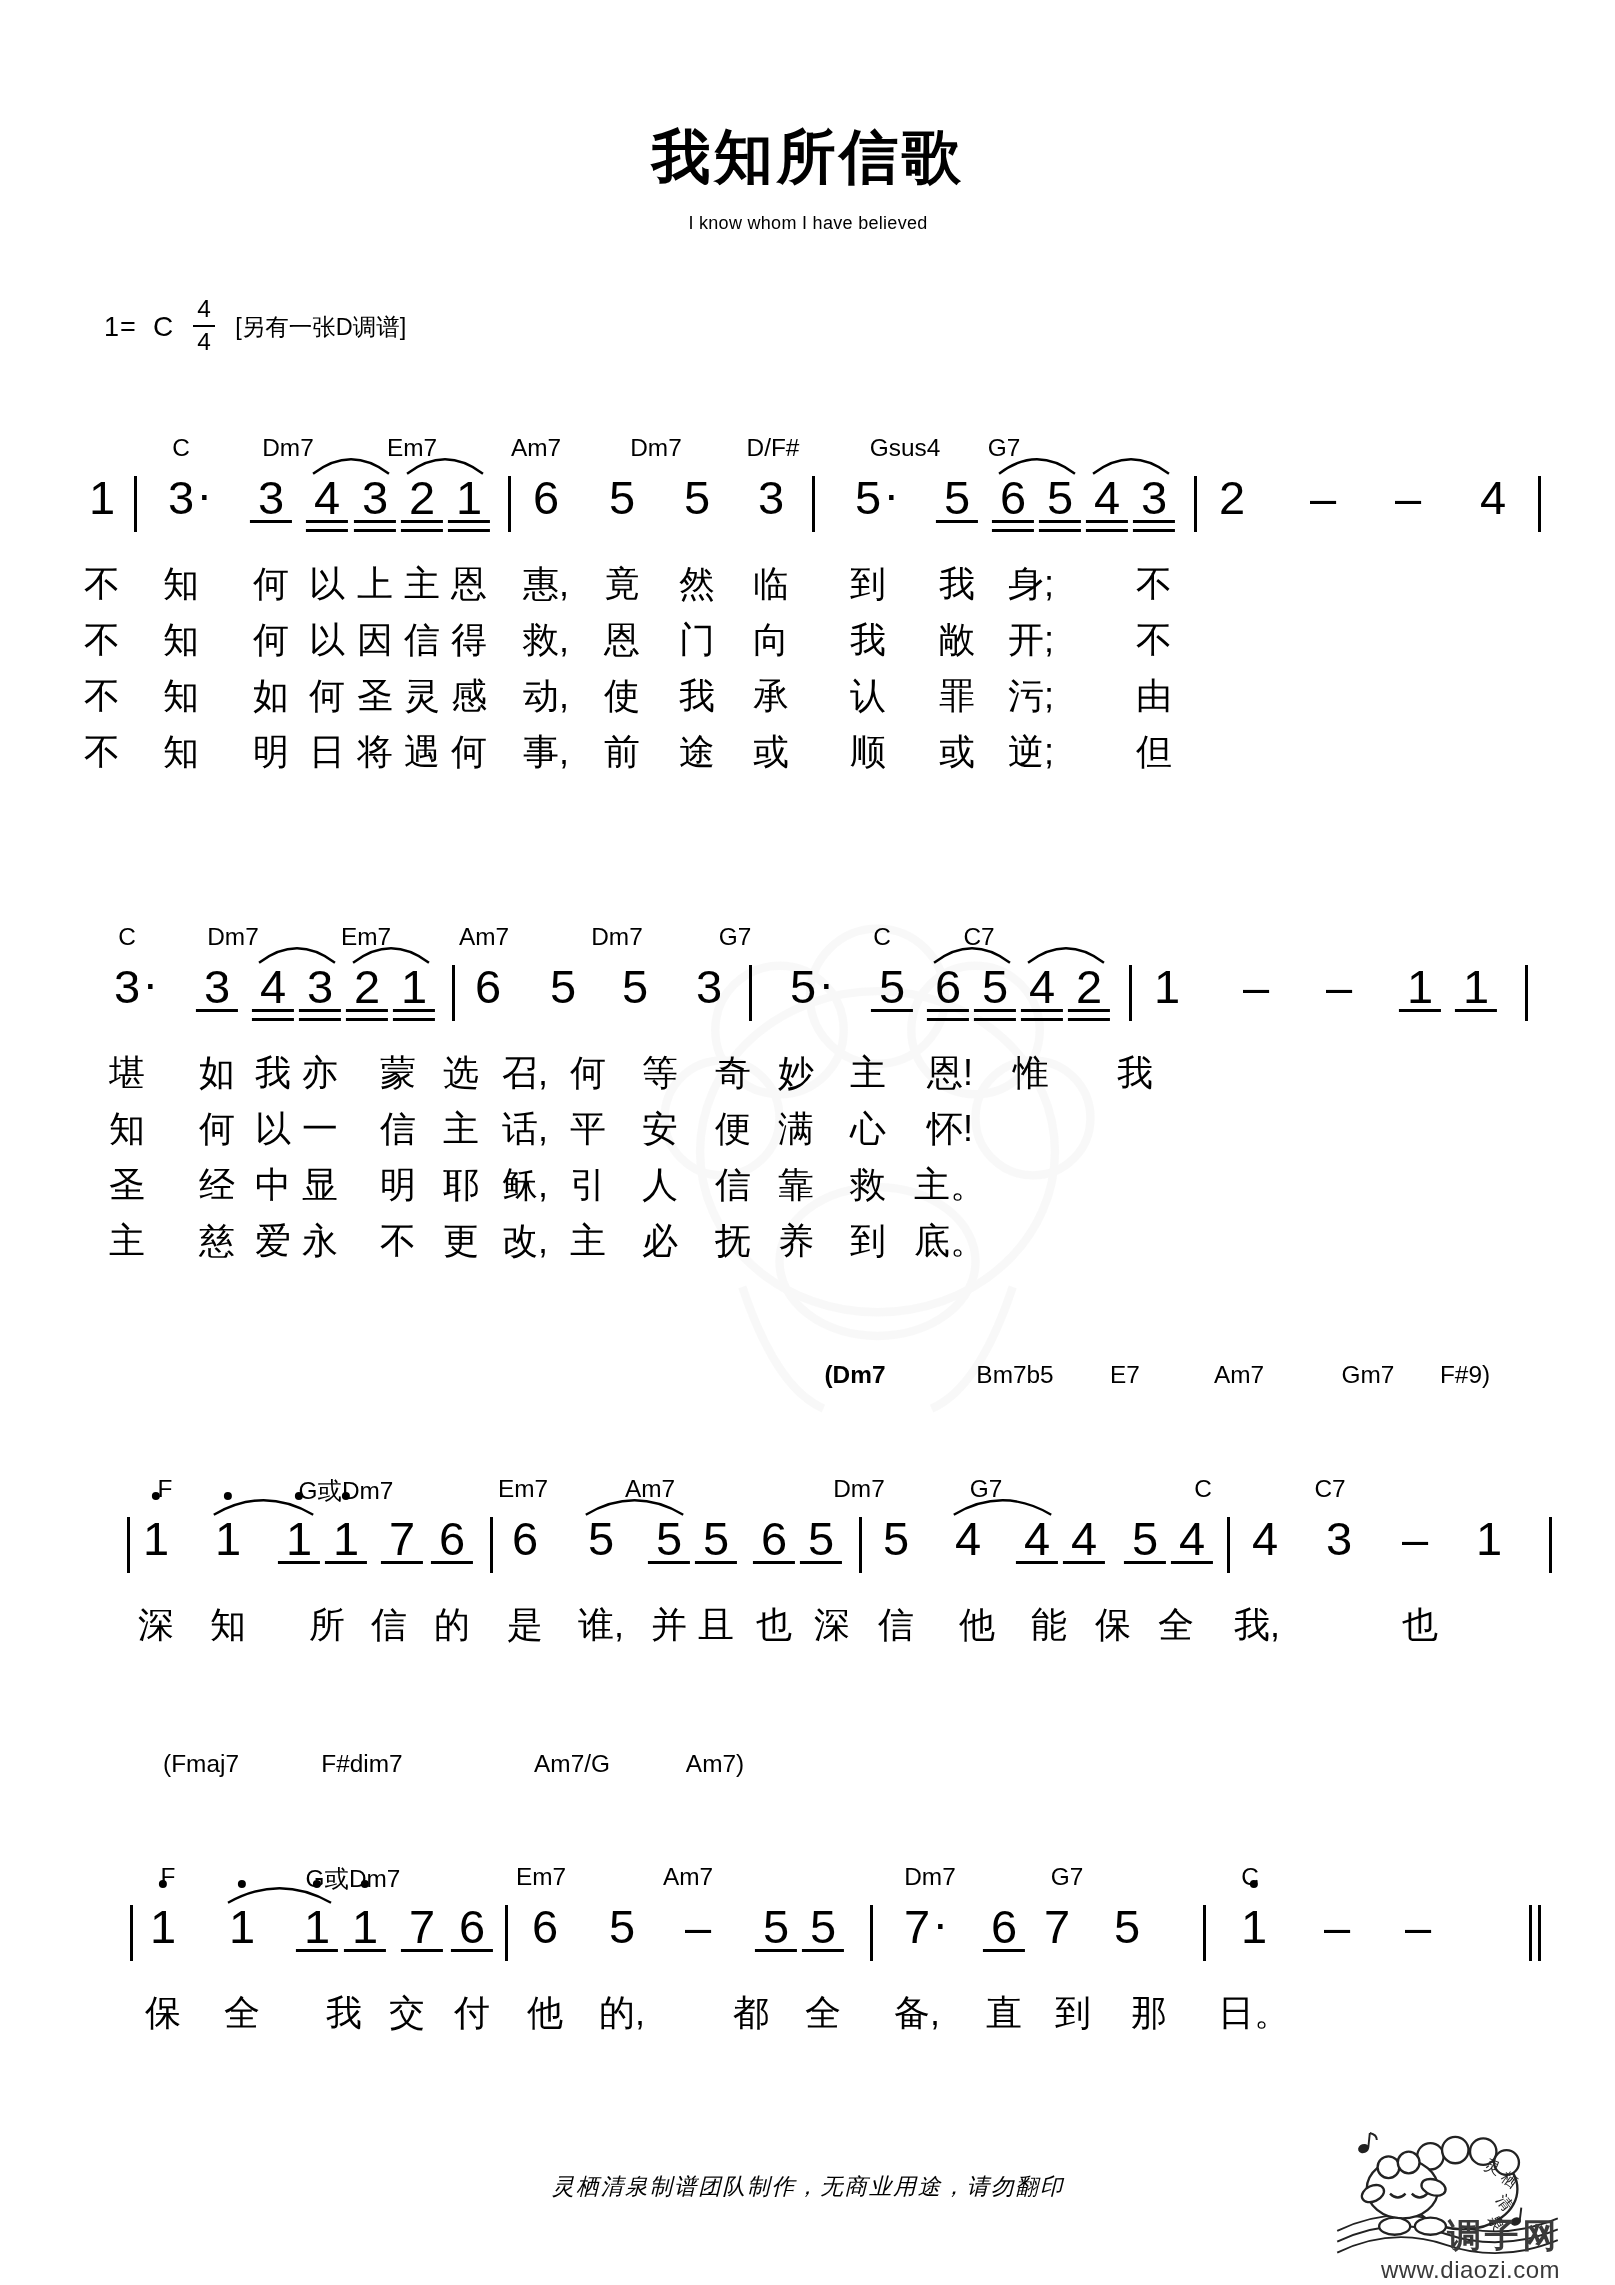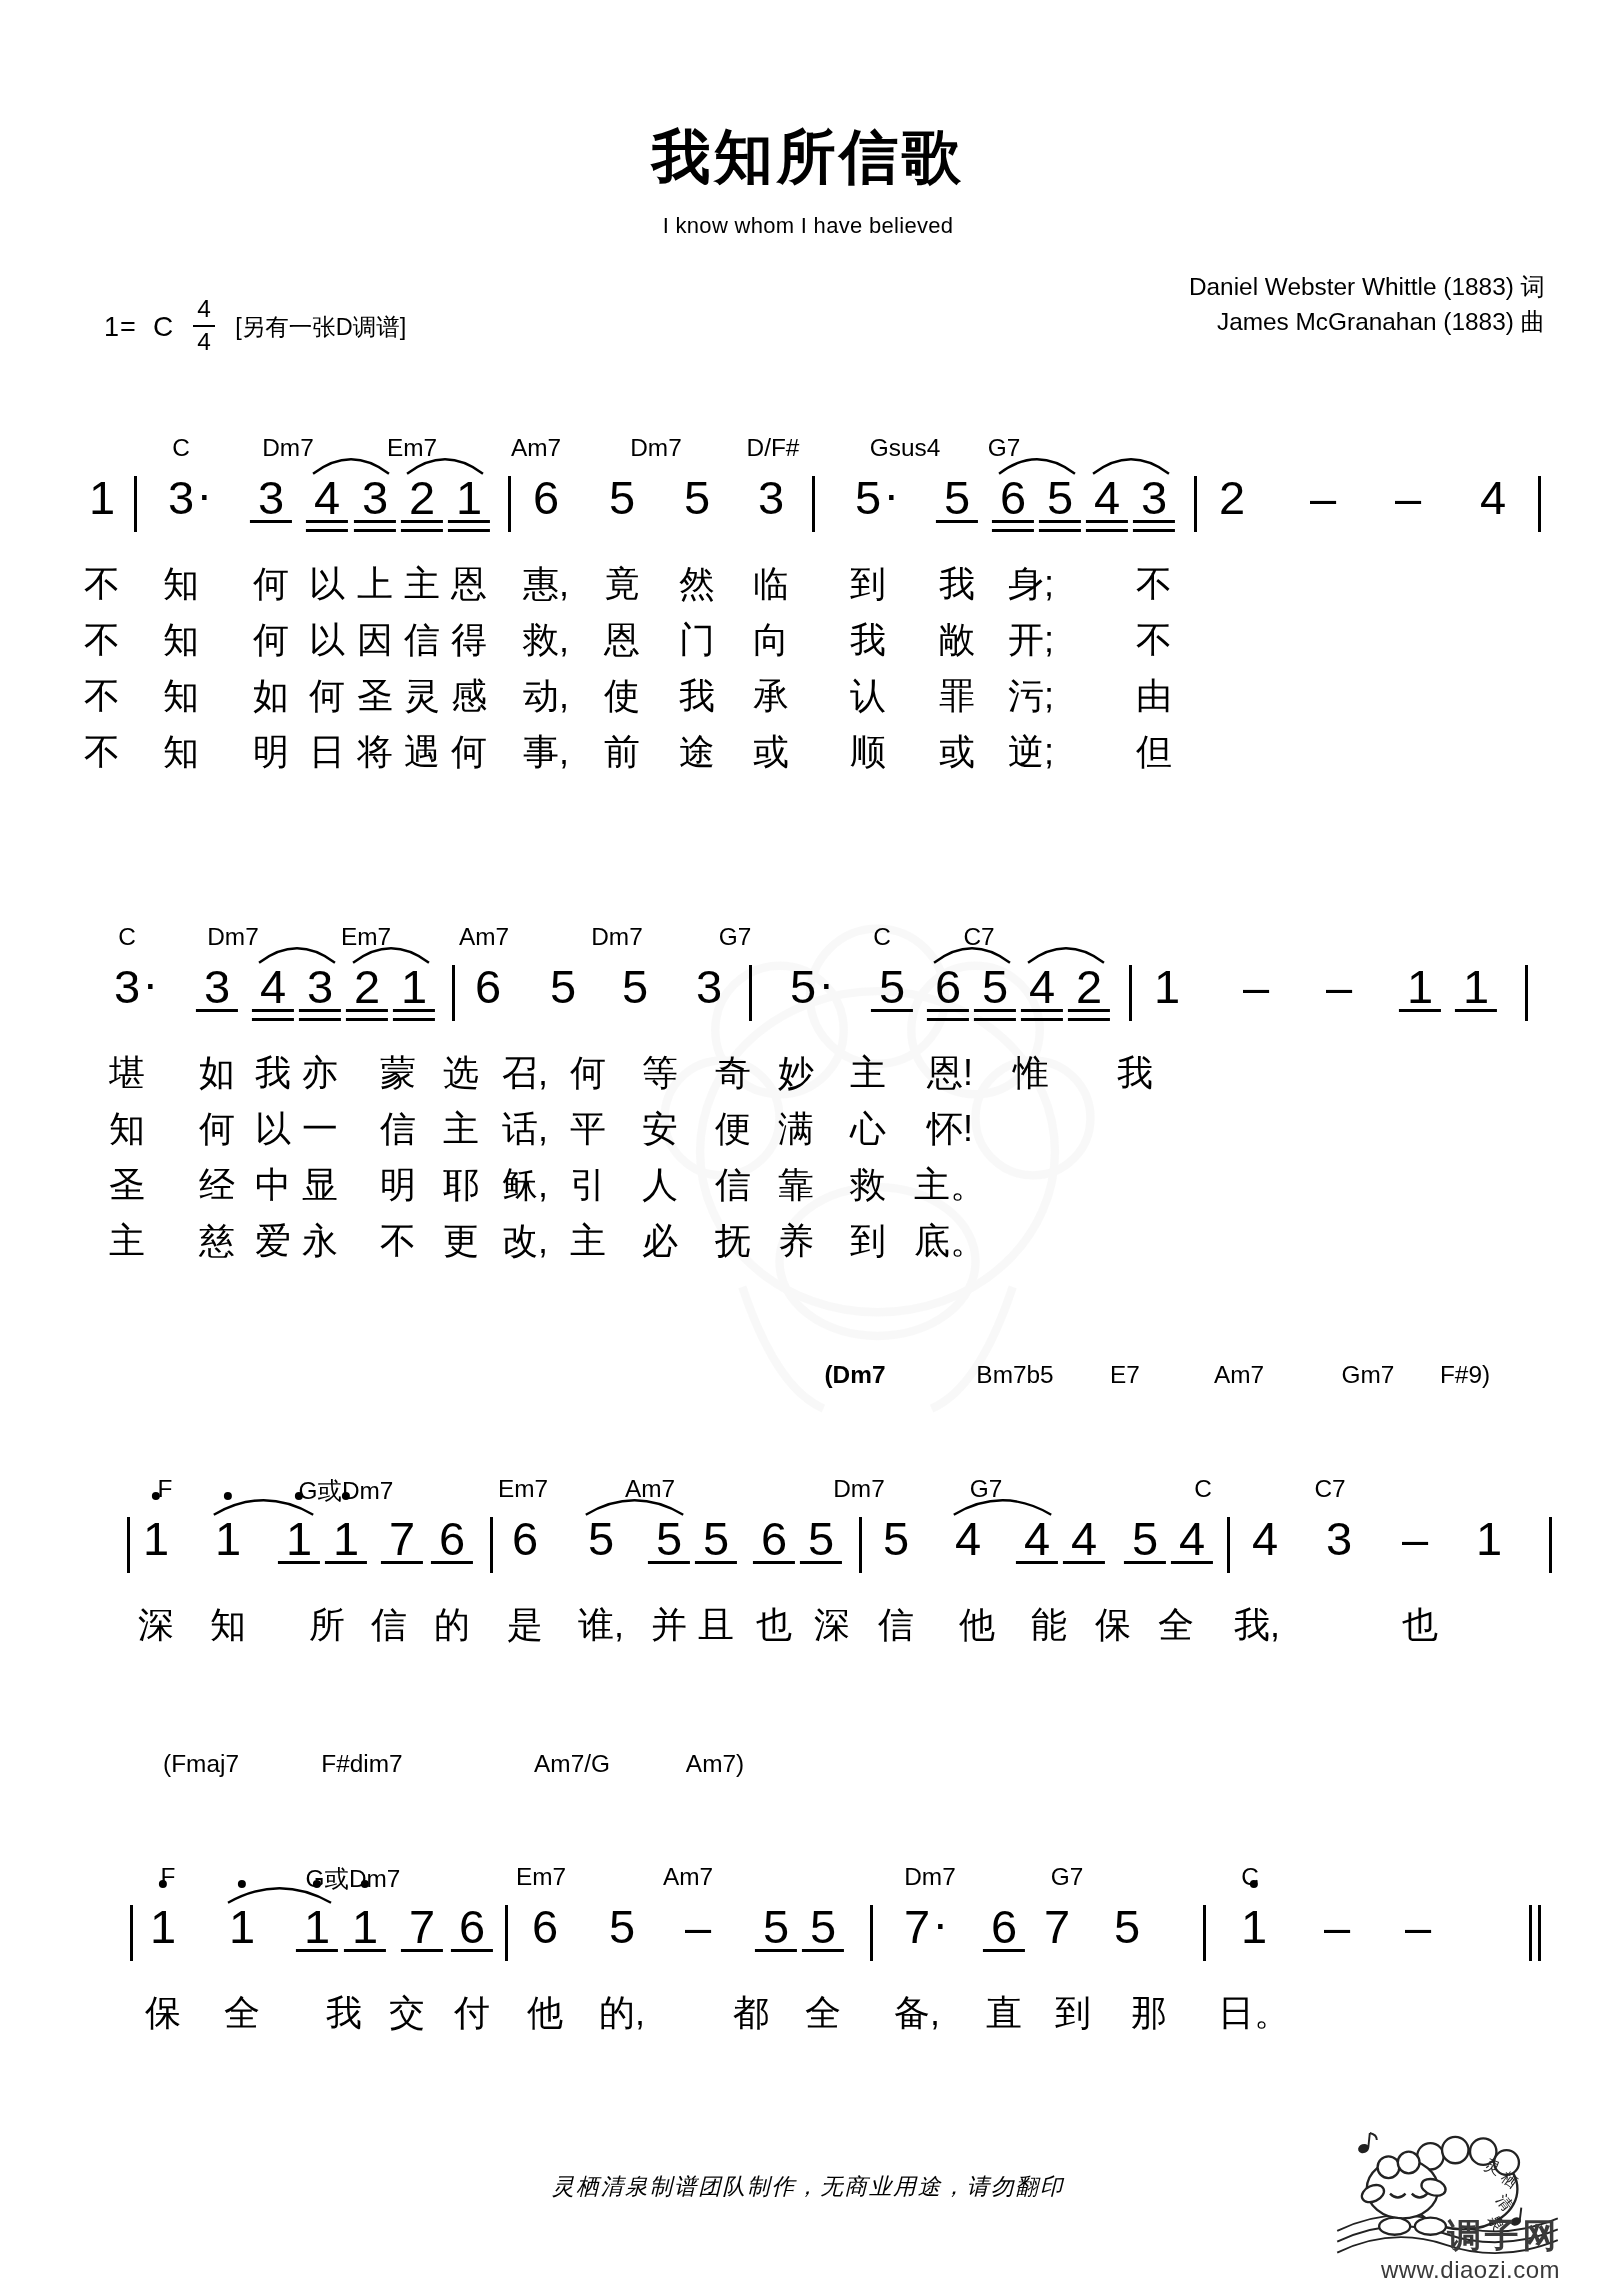--- a/index.html
+++ b/index.html
@@ -20,21 +20,21 @@
   }
   .watermark svg{width:100%;height:100%;}
 
   
   .title{
     position:absolute;left:0;right:0;top:118px;text-align:center;
     font-size:59px;font-weight:bold;letter-spacing:3.6px;
   }
   .subtitle{
     position:absolute;left:0;right:0;top:213px;text-align:center;
-    font-size:22px;font-weight:normal;letter-spacing:0.3px;
+    font-size:18px;font-weight:normal;letter-spacing:0.3px;
   }
   .credits{
     position:absolute;right:71px;top:270px;text-align:right;
     font-size:24.4px;line-height:1.42;
   }
   .keyblock{
     position:absolute;left:104px;top:299px;
     display:flex;align-items:center;font-size:27px;
   }
   .keyblock .do{font-size:27px;letter-spacing:0.9px;}
@@ -132,24 +132,20 @@
       <circle cx="242" cy="130" r="34" fill="none" stroke="#8c8c8c" stroke-width="5"></circle>
       <path d="M70 230 q20 60 48 72" fill="none" stroke="#8c8c8c" stroke-width="5"></path>
       <path d="M230 230 q-20 60 -48 72" fill="none" stroke="#8c8c8c" stroke-width="5"></path>
       <ellipse cx="150" cy="215" rx="58" ry="44" fill="none" stroke="#8c8c8c" stroke-width="5"></ellipse>
     </svg>
   </div>
 
   <div class="title">我知所信歌</div>
   <div class="subtitle">I know whom I have believed</div>
 
-  <div class="credits">
-    <div>Daniel Webster Whittle (1883) 词</div>
-    <div>James McGranahan (1883) 曲</div>
-  </div>
 
   <div class="keyblock">
     <span class="do">1=</span>
     <span class="keyname">C</span>
     <span class="meter">
       <span class="num">4</span>
       <span class="bar"></span>
       <span class="den">4</span>
     </span>
     <span class="keynote">[另有一张D调谱]</span>

